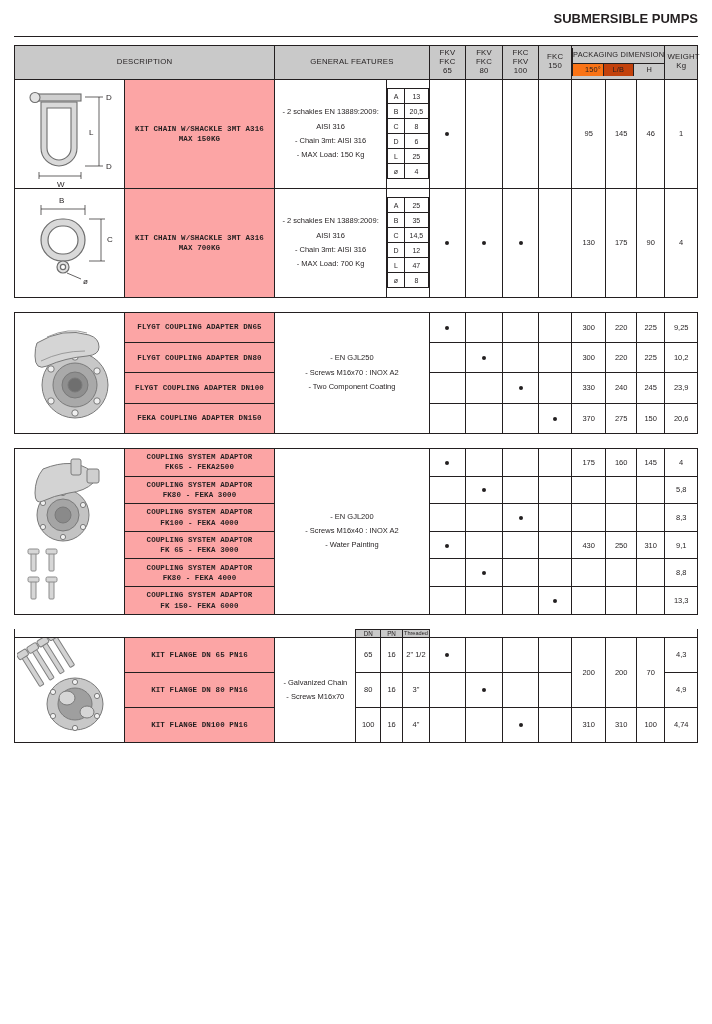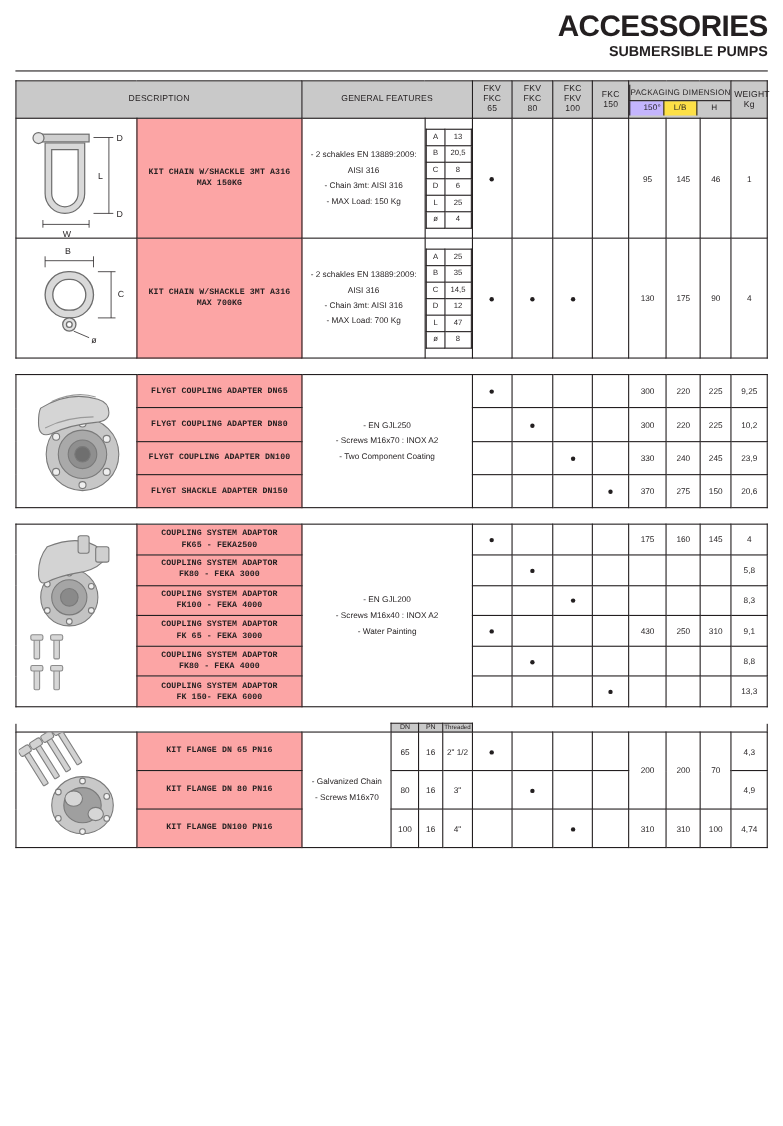--- a/index.html
+++ b/index.html
@@ -102,21 +102,20 @@
     background: #231f20;
   }
   .num { font-size: 7.5px; }
   
   svg { display:block; margin: 0 auto; }
 </style>
 </head>
 <body>
 
 <div class="header">
-  <div class="title">ACCESSORIES</div>
   <div class="subtitle">SUBMERSIBLE PUMPS</div>
 </div>
 <div class="hr-top"></div>
 
 <table class="block" style="margin-top:8px;">
   <colgroup>
     <col style="width:108px">
       <col style="width:148px">
       <col style="width:110px">
       <col style="width:42px">
@@ -149,22 +148,22 @@
       <span>FKC</span><br>
       <span>150</span>
     </td>
     <td colspan="3" style="padding:0;border:none">
       <table style="border-collapse:collapse;width:100%;table-layout:fixed;">
         <tbody>
               <tr>
                 <td colspan="3" style="border:none;border-bottom:1px solid #231f20;border-left:1px solid #231f20;font-size:7.4px;padding:3px 0;background:#c9c9c9;text-align:center;">PACKAGING DIMENSION</td>
               </tr>
         <tr>
-          <td style="border:none;border-left:1px solid #231f20;border-right:1px solid #231f20;font-size:7.4px;padding:2px 12px;background:#c4b5fd;width:34px">150°</td>
-          <td style="border:none;border-right:1px solid #231f20;font-size:7.4px;padding:2px 0;background:#fde047;width:30px">L/B</td>
+          <td style="border:none;border-left:1px solid #231f20;border-right:1px solid #231f20;font-size:7.4px;padding:2px 12px;background:#f97316;width:34px">150°</td>
+          <td style="border:none;border-right:1px solid #231f20;font-size:7.4px;padding:2px 0;background:#c2410c;width:30px">L/B</td>
           <td style="border:none;font-size:7.4px;padding:2px 0;background:#c9c9c9;width:28px">H</td>
         </tr>
       </tbody>
           </table>
     </td>
     <td>
       <span>WEIGHT</span><br>
       <span>Kg</span>
     </td>
   </tr>
@@ -387,21 +386,21 @@
     <td></td>
     <td></td>
     <td><span class="dot"></span></td>
     <td></td>
     <td class="num">330</td>
     <td class="num">240</td>
     <td class="num">245</td>
     <td class="num">23,9</td>
   </tr>
   <tr>
-    <td class="desc-cell">FLYGT SHACKLE ADAPTER DN150</td>
+    <td class="desc-cell">FEKA COUPLING ADAPTER DN150</td>
     <td></td>
     <td></td>
     <td></td>
     <td><span class="dot"></span></td>
     <td class="num">370</td>
     <td class="num">275</td>
     <td class="num">150</td>
     <td class="num">20,6</td>
   </tr>
 </tbody>

